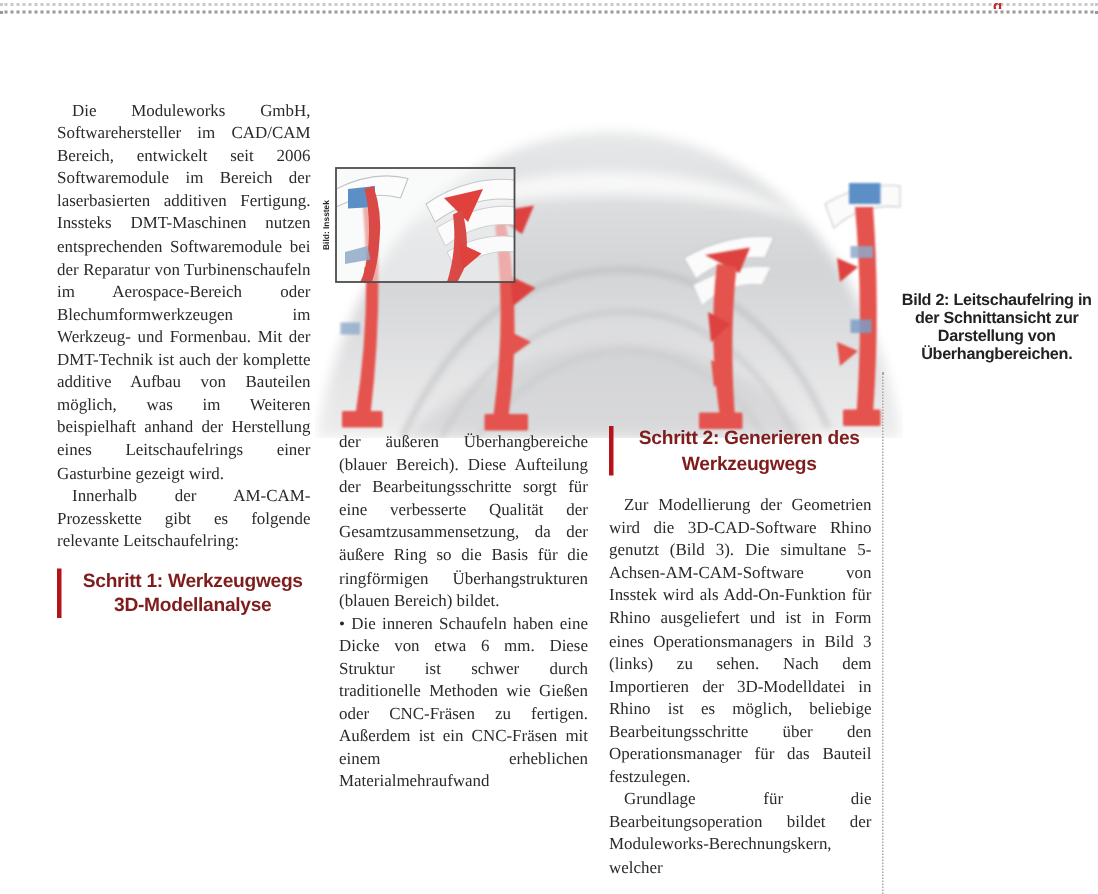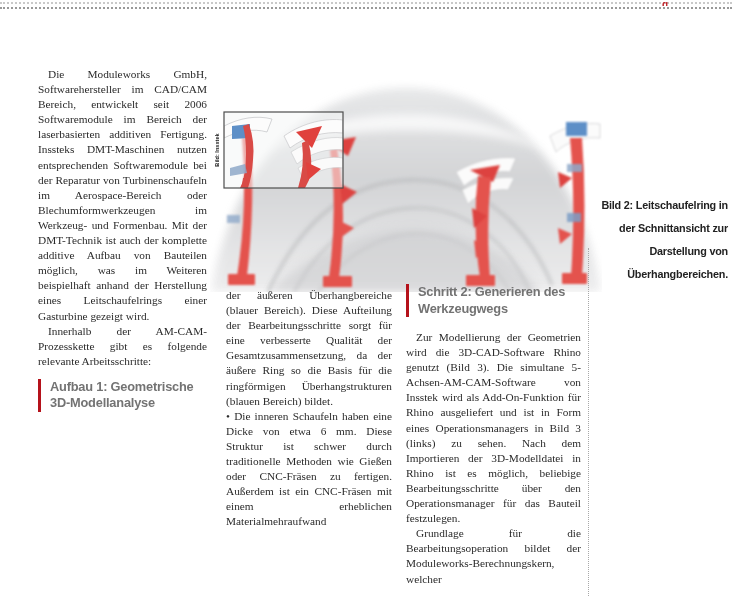--- a/index.html
+++ b/index.html
@@ -14,29 +14,29 @@
     font-weight:bold;font-size:10px;color:#c0272d;}
   .col{
     position:absolute;color:#2a2a2a;font-size:11.3px;line-height:15.1px;
     text-align:justify;hyphens:auto;-webkit-hyphens:auto;
   }
   .col p{margin:0;}
   .col p.ind{text-indent:10px;}
   .col p + p{margin-top:0px;}
   h3.step{
     font-family:"Liberation Sans",sans-serif;font-weight:700;
-    font-size:12.8px;line-height:16.5px;color:#737373;
+    font-size:12.8px;line-height:16.5px;color:#7f1d1d;
     border-left:3px solid #b5121b;padding-left:9px;
-    margin:10px 0 9px 0;text-align:left;letter-spacing:-0.2px;
+    margin:10px 0 9px 0;text-align:center;letter-spacing:-0.2px;
   }
   .figure{position:absolute;left:210px;top:80px;width:392px;height:212px;}
   .caption{
     position:absolute;left:601px;top:194px;width:127px;
     font-family:"Liberation Sans",sans-serif;font-weight:700;
-    font-size:10.8px;line-height:23px;color:#222;text-align:right;
+    font-size:10.8px;line-height:12px;color:#222;text-align:center;
     letter-spacing:-0.2px;
   }
   .vdivider{position:absolute;left:588px;top:248px;height:348px;width:0;
     border-left:1px dotted #a8a8a8;}
   .spacer{height:4px;}
 </style>
 </head>
 <body>
 
 <div class="toprule" style="top:2px;"></div>
@@ -134,22 +134,22 @@
   <text x="9" y="70" transform="rotate(-90 9 70)" text-anchor="middle" font-family="Liberation Sans, sans-serif" font-size="5.6" font-weight="bold" fill="#222">Bild: Insstek</text>
 </svg>
 </div>
 
 <div class="caption">Bild 2: Leitschaufelring in der Schnittansicht zur Darstellung von Überhangbereichen.</div>
 
 <div class="vdivider"></div>
 
 <div class="col" style="left:38px;top:67px;width:169px;">
   <p class="ind">Die Moduleworks GmbH, Softwarehersteller im CAD/CAM Bereich, entwickelt seit 2006 Softwaremodule im Bereich der laserbasierten additiven Fertigung. Inssteks DMT-Maschinen nutzen entsprechenden Softwaremodule bei der Reparatur von Turbinenschaufeln im Aerospace-Bereich oder Blechumformwerkzeugen im Werkzeug- und Formenbau. Mit der DMT-Technik ist auch der komplette additive Aufbau von Bauteilen möglich, was im Weiteren beispielhaft anhand der Herstellung eines Leitschaufelrings einer Gasturbine gezeigt wird.</p>
-  <p class="ind">Innerhalb der AM-CAM-Prozesskette gibt es folgende relevante Arbeitsschritte:</p>
-  <h3 class="step">Aufbau 1: Geometrische 3D-Modellanalyse</h3>
+  <p class="ind">Innerhalb der AM-CAM-Prozesskette gibt es folgende relevante Leitschaufelring:</p>
+  <h3 class="step">Schritt 1: Werkzeugwegs 3D-Modellanalyse</h3>
 </div>
 
 <div class="col" style="left:226px;top:288px;width:166px;">
   <p>der äußeren Überhangbereiche (blauer Bereich). Diese Aufteilung der Bearbeitungsschritte sorgt für eine verbesserte Qualität der Gesamtzusammensetzung, da der äußere Ring so die Basis für die ringförmigen Überhangstrukturen (blauen Bereich) bildet.</p>
   <p>• Die inneren Schaufeln haben eine Dicke von etwa 6 mm. Diese Struktur ist schwer durch traditionelle Methoden wie Gießen oder CNC-Fräsen zu fertigen. Außerdem ist ein CNC-Fräsen mit einem erheblichen Materialmehraufwand</p>
 </div>
 
 <div class="col" style="left:406px;top:284px;width:175px;">
   <h3 class="step" style="margin-top:0;">Schritt 2: Generieren des Werkzeugwegs</h3>
   <div class="spacer"></div>

